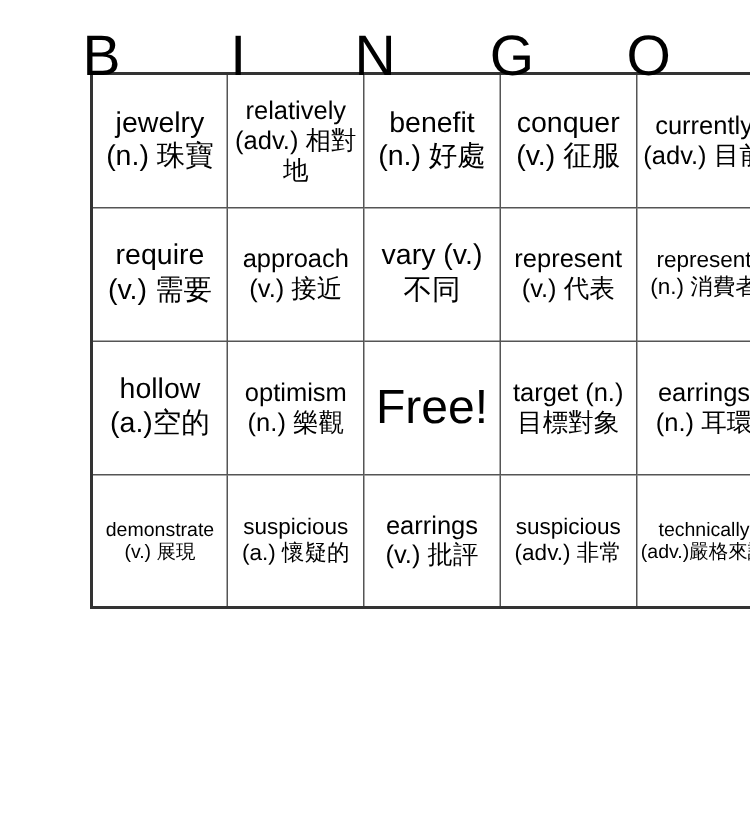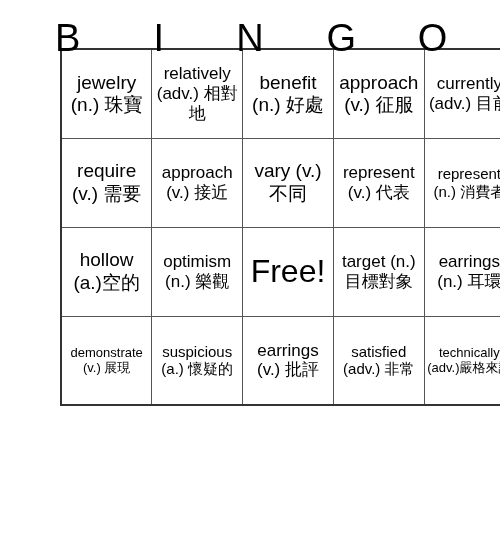--- a/index.html
+++ b/index.html
@@ -97,21 +97,21 @@
           <td class="fs-lg">
               <span class="cell-text">jewelry (n.) 珠寶</span>
             </td>
           <td class="fs-md">
               <span class="cell-text">relatively (adv.) 相對地</span>
             </td>
           <td class="fs-lg">
               <span class="cell-text">benefit (n.) 好處</span>
             </td>
           <td class="fs-lg">
-              <span class="cell-text">approach (v.) 征服</span>
+              <span class="cell-text">conquer (v.) 征服</span>
             </td>
           <td class="fs-md">
               <span class="cell-text">currently (adv.) 目前</span>
             </td>
         </tr>
         <tr>
           <td class="fs-lg">
               <span class="cell-text">require (v.) 需要</span>
             </td>
           <td class="fs-md">
@@ -148,21 +148,21 @@
           <td class="fs-xs">
               <span class="cell-text">demonstrate (v.) 展現</span>
             </td>
           <td class="fs-sm">
               <span class="cell-text">suspicious (a.) 懷疑的</span>
             </td>
           <td class="fs-md">
               <span class="cell-text">earrings (v.) 批評</span>
             </td>
           <td class="fs-sm">
-              <span class="cell-text">satisfied (adv.) 非常</span>
+              <span class="cell-text">suspicious (adv.) 非常</span>
             </td>
           <td class="fs-xs">
               <span class="cell-text">technically (adv.)嚴格來說</span>
             </td>
         </tr>
       </tbody>
     </table>
   </div>
 
 </div>

